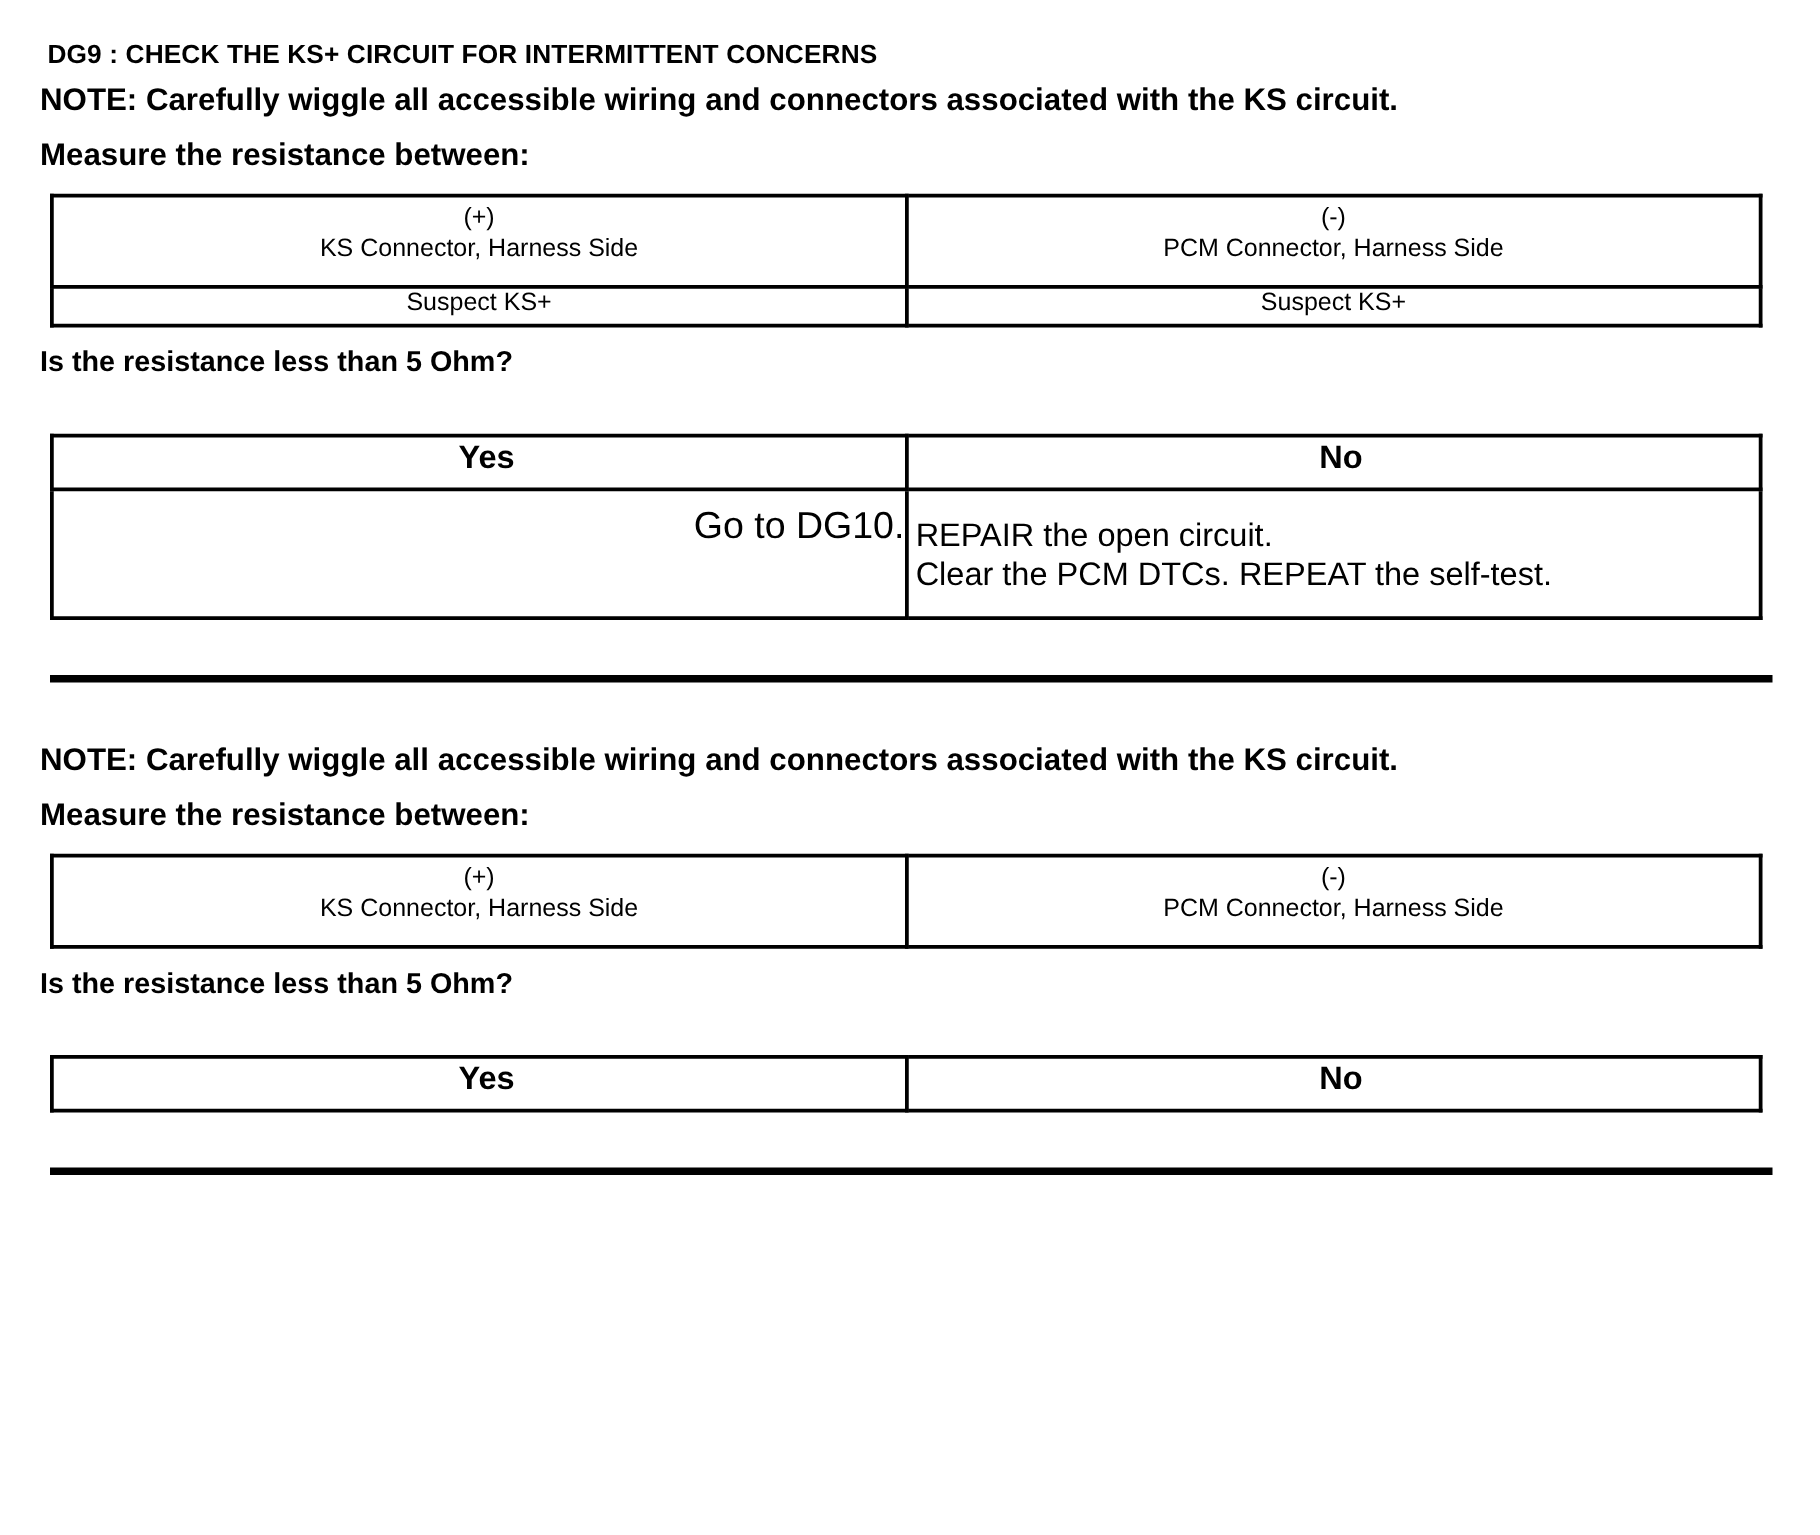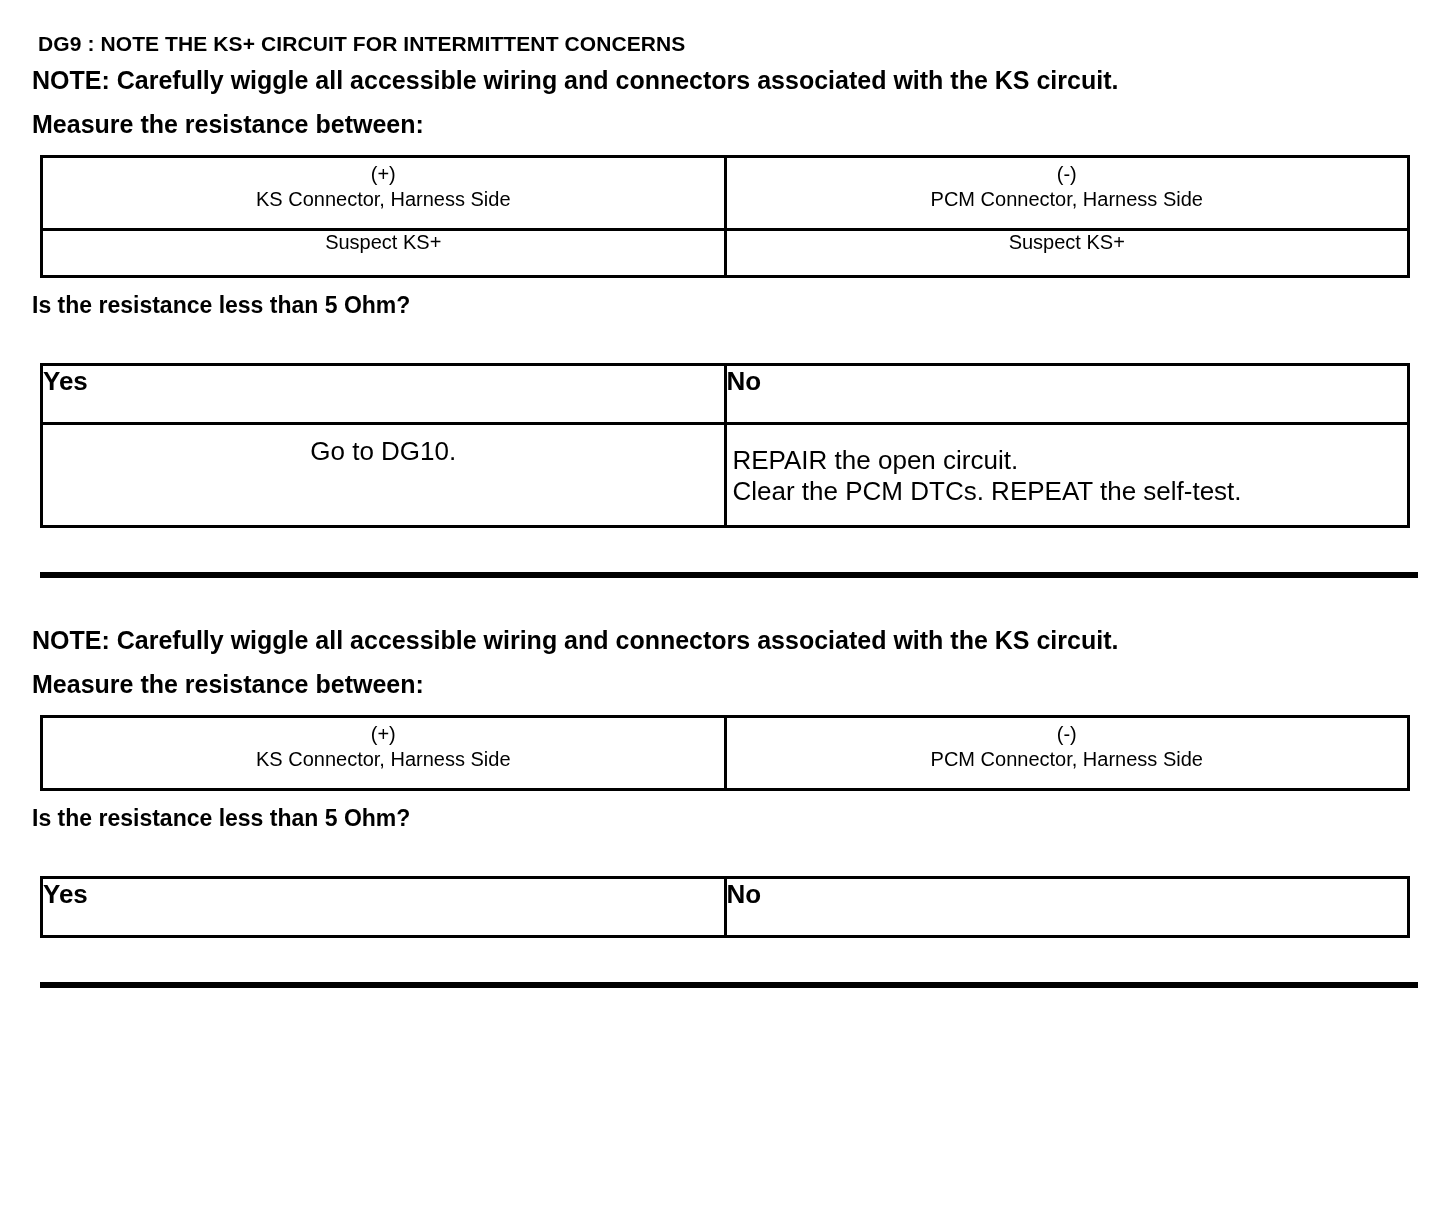--- a/index.html
+++ b/index.html
@@ -60,48 +60,49 @@
     text-align: center;
     font-size: 20px;
     line-height: 1.25;
     padding: 4px 0 4px 0;
   }
   .meas .sign {
     display: block;
     font-size: 20px;
   }
   .meas .subcell {
-    height: 44px;
+    height: 28px;
     text-align: center;
     font-size: 20px;
   }
   .col-left { width: 50%; }
   .col-right { width: 50%; }
 
   
   table.yn {
     border-collapse: collapse;
     width: 1370px;
     margin: 44px 0 0 8px;
     table-layout: fixed;
   }
   table.yn td {
     border: 3px solid #000;
     padding: 0;
   }
   .yn .hdr {
-    height: 56px;
-    text-align: left;
+    height: 40px;
+    text-align: center;
     font-size: 26px;
     font-weight: bold;
+    padding-left: 12px;
   }
   .yn .yescell {
     height: 78px;
-    text-align: center;
-    font-size: 26px;
+    text-align: right;
+    font-size: 30px;
     vertical-align: middle;
   }
   .yn .nocell {
     height: 78px;
     text-align: left;
     font-size: 26px;
     line-height: 1.18;
     padding: 2px 0 2px 6px;
     vertical-align: middle;
     margin-top: 18px;
@@ -113,21 +114,21 @@
     width: 1378px;
   }
   .gap-after-divider { height: 48px; }
 </style>
 </head>
 <body>
 
 <div class="page">
 
   <section class="step">
-    <div class="step-title">DG9 : NOTE THE KS+ CIRCUIT FOR INTERMITTENT CONCERNS</div>
+    <div class="step-title">DG9 : CHECK THE KS+ CIRCUIT FOR INTERMITTENT CONCERNS</div>
     <p class="note">NOTE: Carefully wiggle all accessible wiring and connectors associated with the KS circuit.</p>
     <p class="measure">Measure the resistance between:</p>
 
     <table class="meas">
       <tbody>
           <tr>
         <td class="col-left">
           <div class="headcell">
             <span class="sign">(+)</span>
             <span>KS Connector, Harness Side</span>

